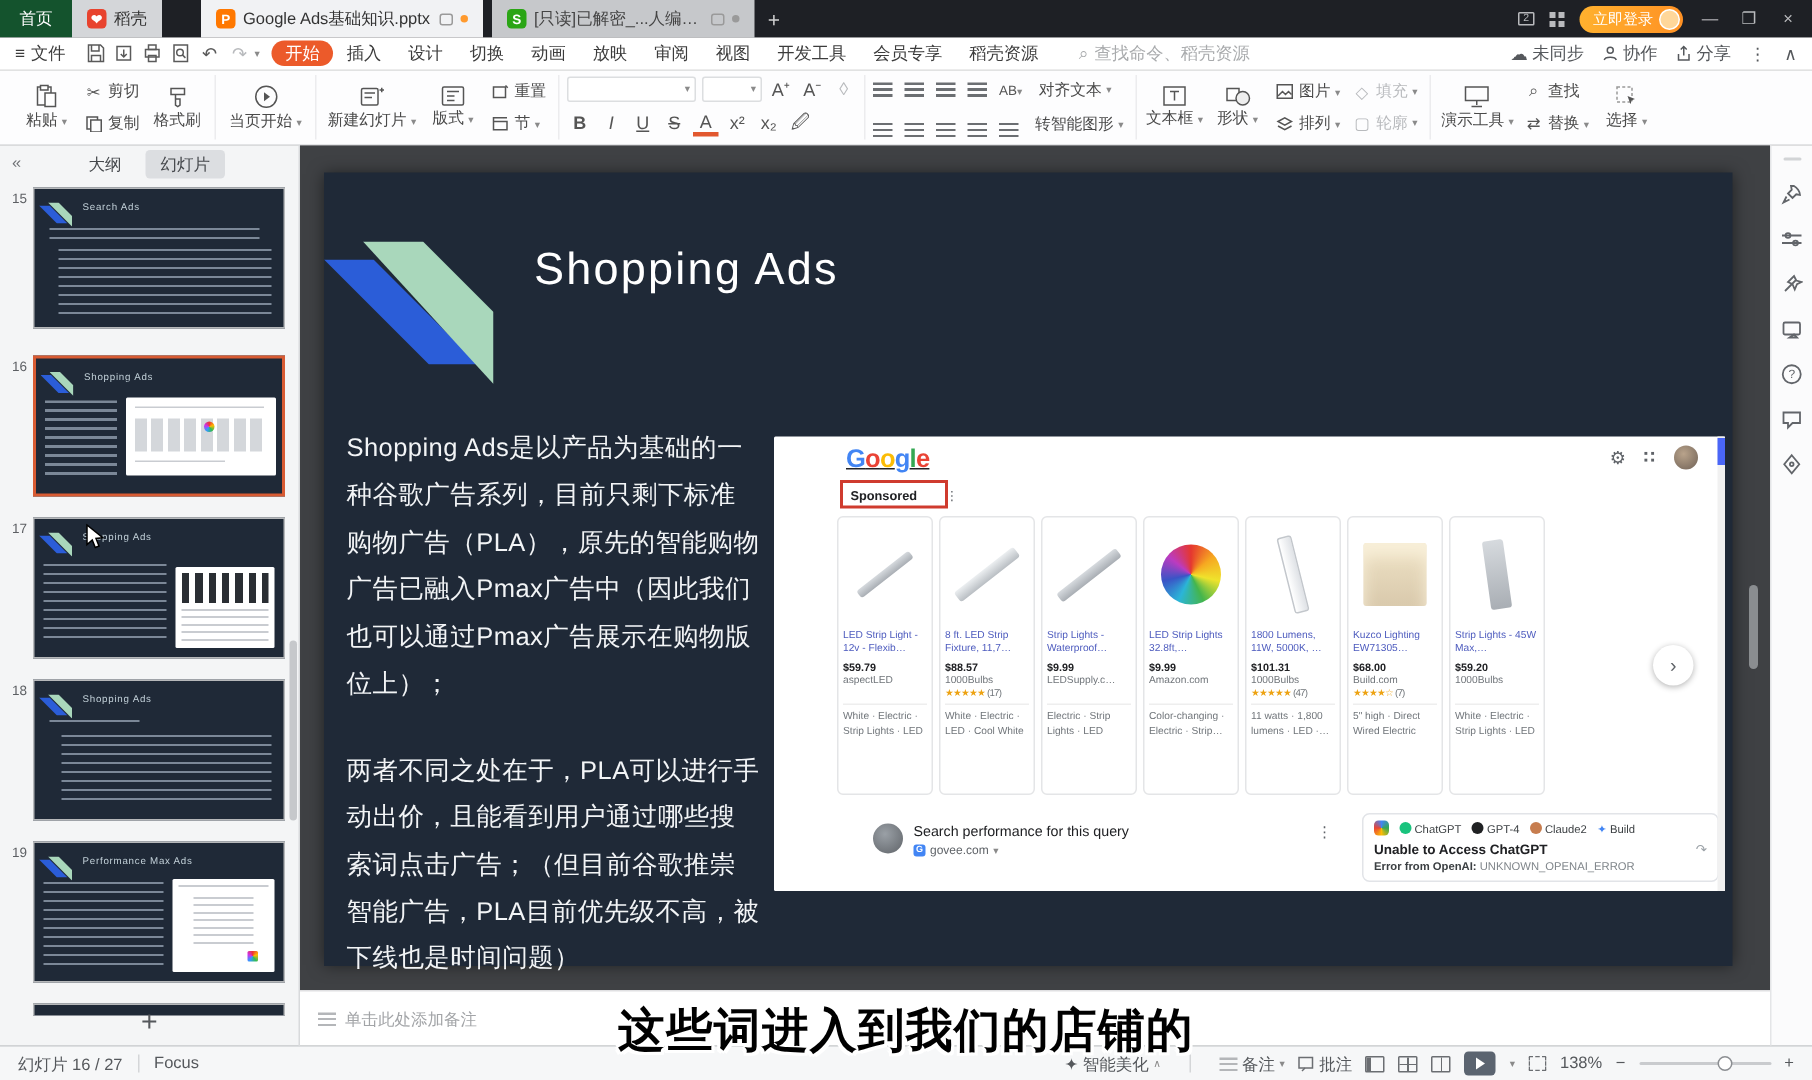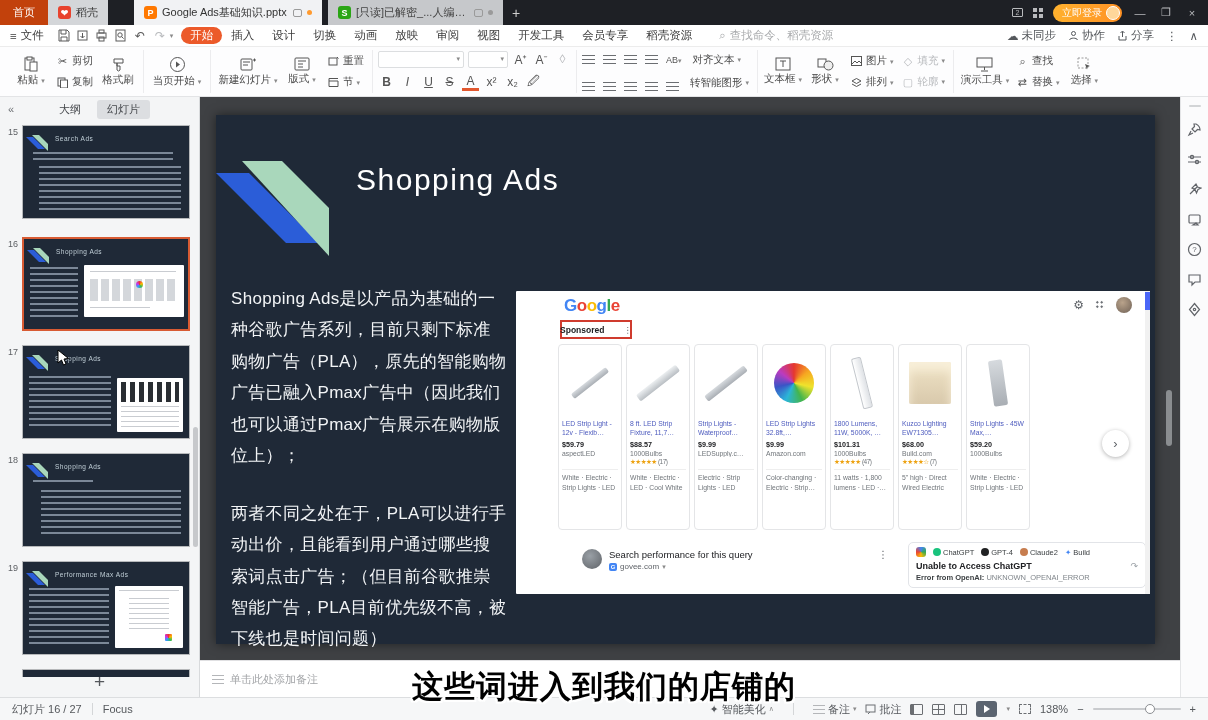--- a/index.html
+++ b/index.html
@@ -1,21 +1,21 @@
 <!DOCTYPE html>
 <html><head>
 <meta charset="utf-8">
 <style>
   * { margin:0; padding:0; box-sizing:border-box; }
   html,body { width:1208px; height:720px; overflow:hidden; font-family:"Liberation Sans",sans-serif; background:#3f4144; }
 
   
   .titlebar { position:absolute; left:0; top:0; width:1208px; height:25px; background:#1e2025; display:flex; align-items:stretch; color:#d4d4d4; font-size:11px; }
   .ttab { display:flex; align-items:center; gap:5px; padding:0 10px; cursor:default; }
-  .ttab-home { background:#c2410c; color:#fff; width:48px; justify-content:center; }
+  .ttab-home { background:#14532d; color:#fff; width:48px; justify-content:center; }
   .ttab-docer { background:#d4d6d9; color:#333; }
   .ttab-doc { background:#f1f2f4; color:#333; width:188px; }
   .ttab-doc2 { background:#c6c8cb; color:#444; width:175px; margin-left:6px; }
   .ttab .tname { overflow:hidden; white-space:nowrap; text-overflow:ellipsis; flex:1; }
   .appicon { width:13px; height:13px; border-radius:3px; color:#fff; font-size:9px; font-weight:bold; display:flex; align-items:center; justify-content:center; flex:0 0 auto; }
   .ic-p { background:#ff7800; } .ic-s { background:#2aa515; } .ic-docer { background:#e8432e; }
   .bubble { width:9px; height:8px; border:1px solid #9a9a9a; border-radius:2px; flex:0 0 auto; }
   .dot { width:5px; height:5px; border-radius:50%; flex:0 0 auto; }
   .newtab { width:26px; display:flex; align-items:center; justify-content:center; color:#cfcfcf; font-size:14px; }
   .tb-right { margin-left:auto; display:flex; align-items:center; gap:10px; padding-right:8px; }
@@ -86,29 +86,29 @@
   .deco { position:absolute; left:0; top:38px; width:120px; height:120px; }
   .deco .db { position:absolute; inset:0; background:#2b5dd8; clip-path:polygon(0px 20px,33px 20px,103px 90px,70px 90px); }
   .deco .dg { position:absolute; inset:0; background:#a9d7bb; clip-path:polygon(26px 8px,66px 8px,113px 55px,113px 103px); }
   .slide-title { position:absolute; left:140px; top:48px; font-size:30px; font-weight:400; letter-spacing:1.5px; color:#fff; }
   .slide-body { position:absolute; left:15px; top:168px; width:276px; font-size:17px; line-height:1.85; color:#f2f4f6; letter-spacing:.3px; }
   .slide-body p + p { margin-top:26px; }
 
   
   .gshot { position:absolute; left:300px; top:176px; width:634px; height:303px; background:#fff; border-radius:1px; color:#202124; }
   .gtop { position:absolute; left:0; top:0; width:100%; height:30px; }
-  .glogo { position:absolute; left:48px; top:5px; font-size:17px; font-weight:bold; letter-spacing:-.5px; }
+  .glogo { position:absolute; left:48px; top:5px; font-size:17px; font-weight:bold; letter-spacing:-.5px;text-decoration:underline; }
   .gq { position:absolute; left:120px; top:4px; width:270px; height:21px; border:1px solid #efefef; border-radius:11px; display:flex; align-items:center; font-size:9px; color:#202124; padding:0 8px; }
   .gq .qtext { flex:1; }
   .gq .qi { width:14px; text-align:center; color:#70757a; font-size:9px; }
   .gtr { position:absolute; right:18px; top:6px; display:flex; align-items:center; gap:11px; }
   .ggear { color:#5f6368; font-size:12px; }
   .ggrid { width:10px; height:10px; background-image:radial-gradient(#5f6368 1.1px,transparent 1.2px); background-size:4.5px 4.5px; }
   .gav { width:16px; height:16px; border-radius:50%; background:radial-gradient(circle at 40% 35%,#b9a38b,#6f6156); }
-  .sponsored { position:absolute; left:44px; top:29px; width:72px; height:19px; border:2px solid #cf3b2e; display:flex; align-items:center; justify-content:center; padding:0 5px; font-size:8.5px; font-weight:bold; color:#202124;gap:19px; }
+  .sponsored { position:absolute; left:44px; top:29px; width:72px; height:19px; border:2px solid #cf3b2e; display:flex; align-items:center; justify-content:flex-start; padding:0 5px; font-size:8.5px; font-weight:bold; color:#202124;gap:19px; }
   .sponsored .sdots { color:#5f6368; font-weight:normal; }
   .cards { position:absolute; left:42px; top:53px; display:flex; gap:4px; }
   .card { width:64px; height:186px; border:1px solid #e4e5e7; border-radius:4px; background:#fff; padding:2px 3px; font-size:6.8px; overflow:hidden; }
   .p-img { height:72px; display:flex; align-items:center; justify-content:center; }
   .strip-bar { width:44px; height:6px; border-radius:2px; background:linear-gradient(#d6dade,#a9aeb4); transform:rotate(-38deg); }
   .card:nth-child(2) .strip-bar { width:50px; height:8px; background:linear-gradient(#eceff1,#b9bec3); }
   .card:nth-child(3) .strip-bar { width:50px; height:7px; }
   .card:nth-child(4) .strip-bar { width:46px; height:4px; background:#c8ccd1; }
   .rgbball { width:40px; height:40px; border-radius:50%; background:conic-gradient(#e5372f,#f6a821,#efe32c,#44b54c,#2bb5d8,#3a54c6,#bb3bc0,#e5372f); filter:blur(.4px); }
   .tube { width:10px; height:52px; border:1px solid #c3c7cc; background:linear-gradient(90deg,#fff,#dfe2e6); transform:rotate(-14deg); border-radius:2px; }

